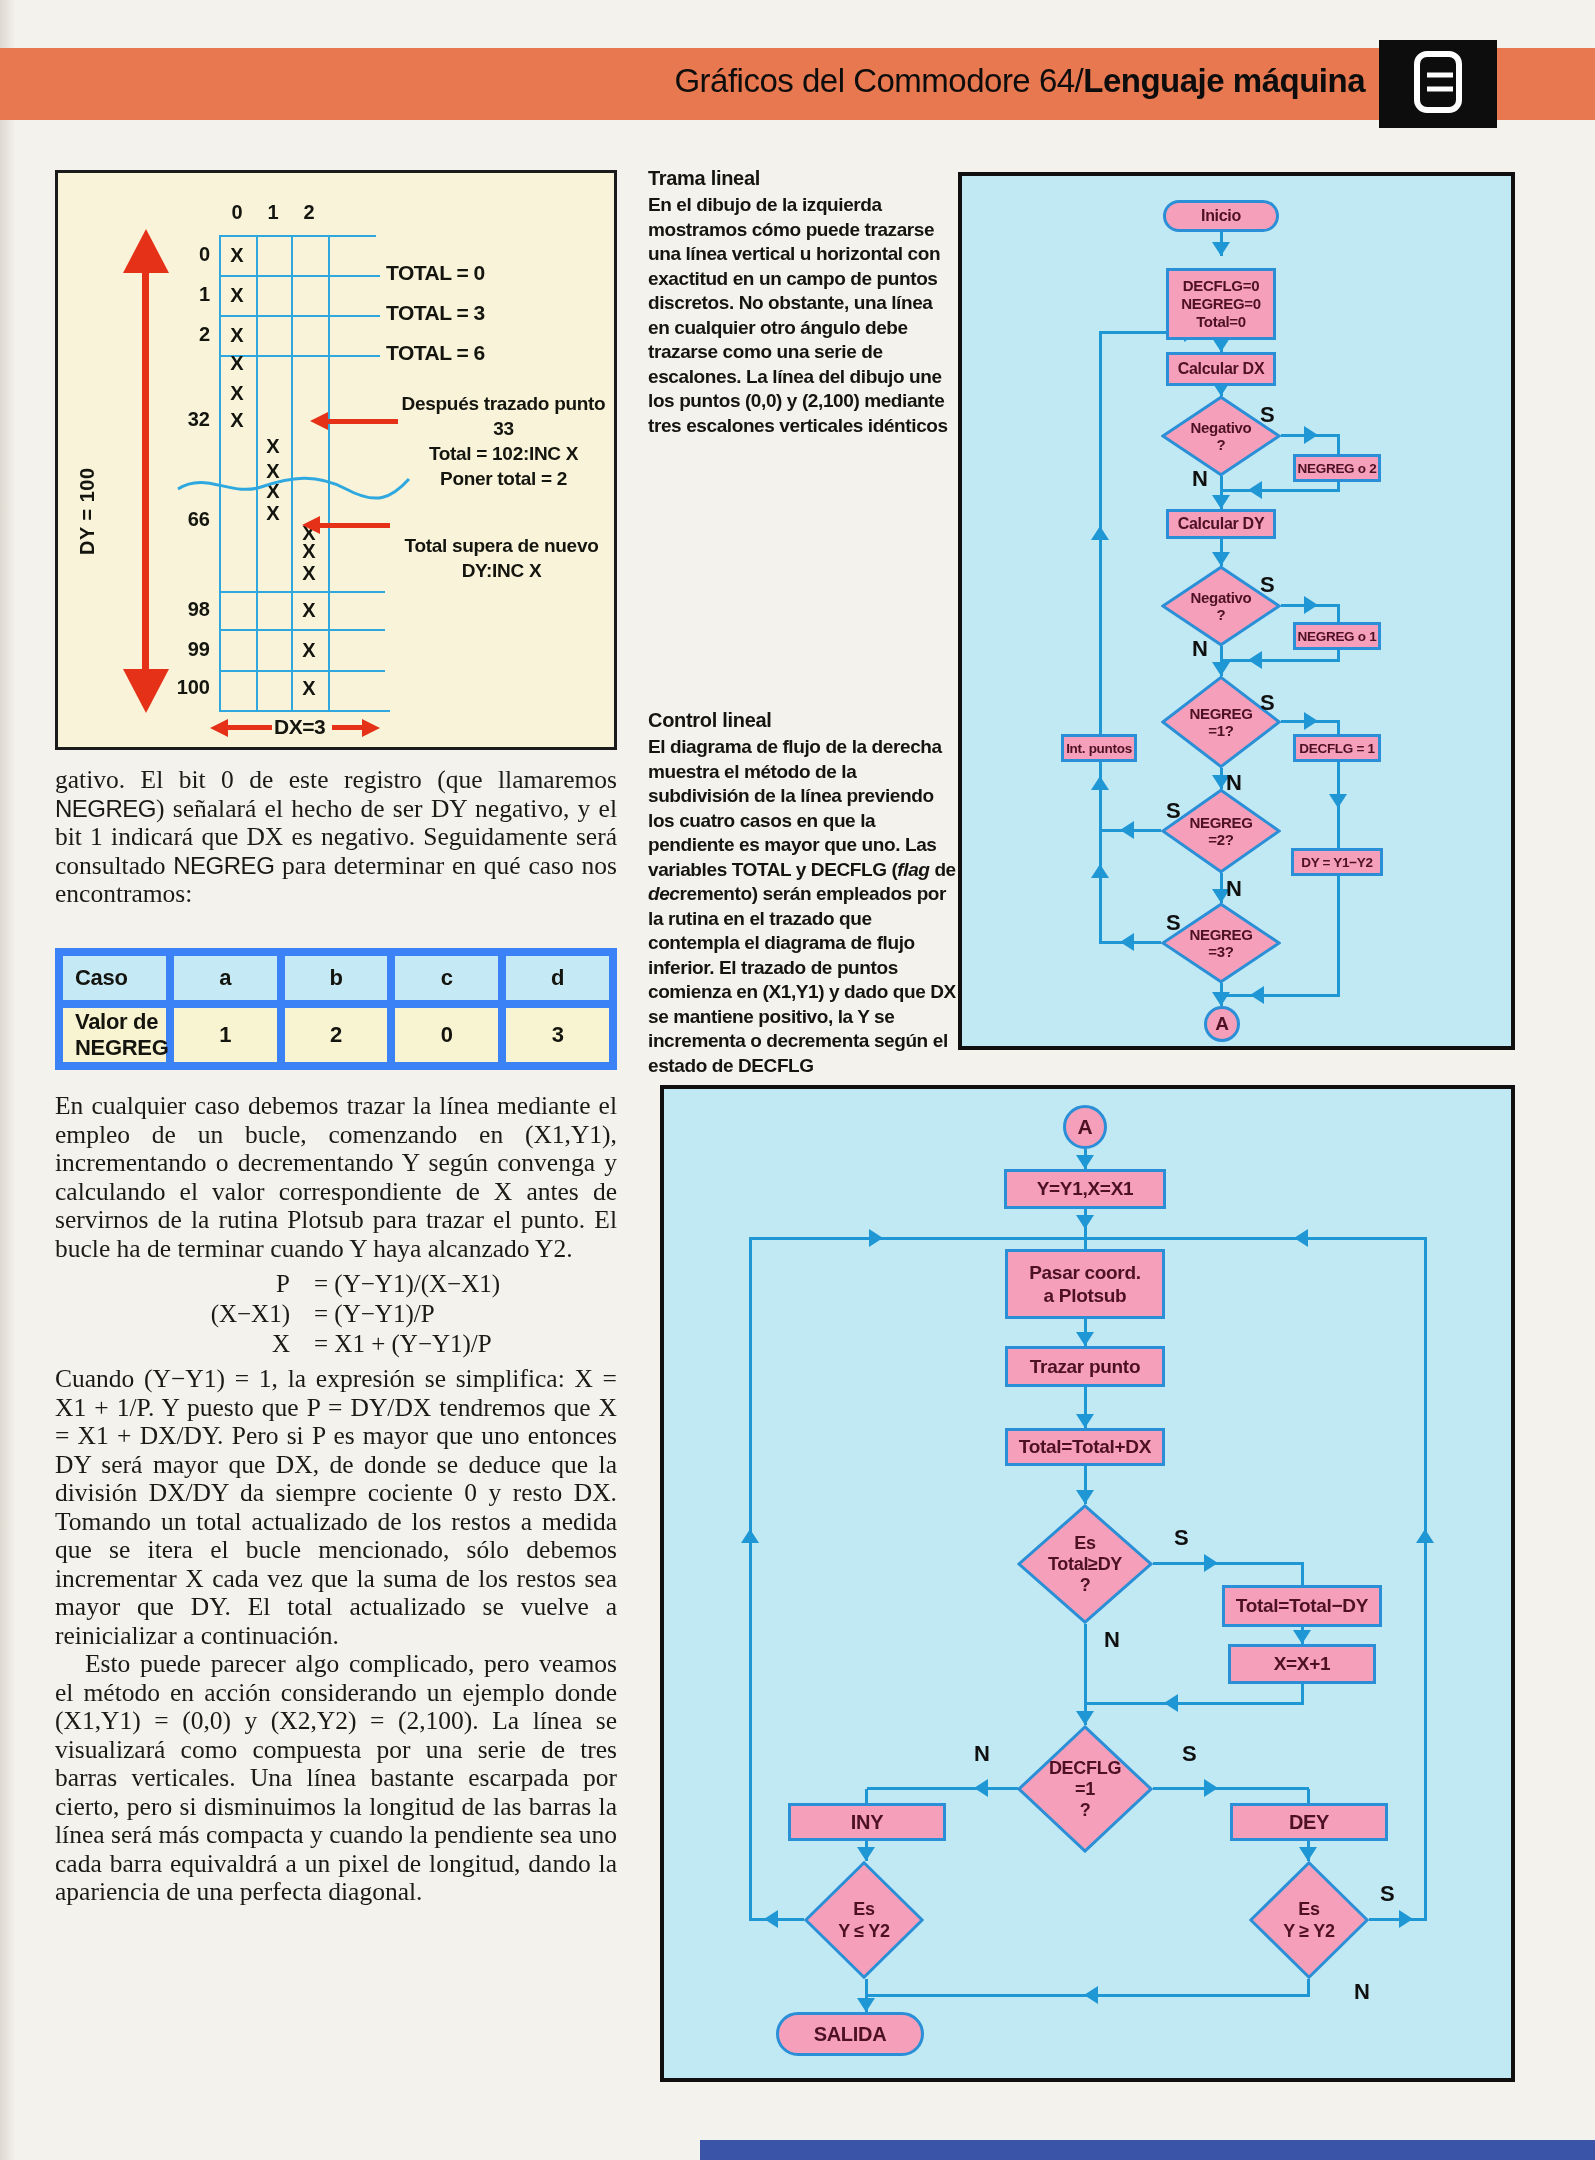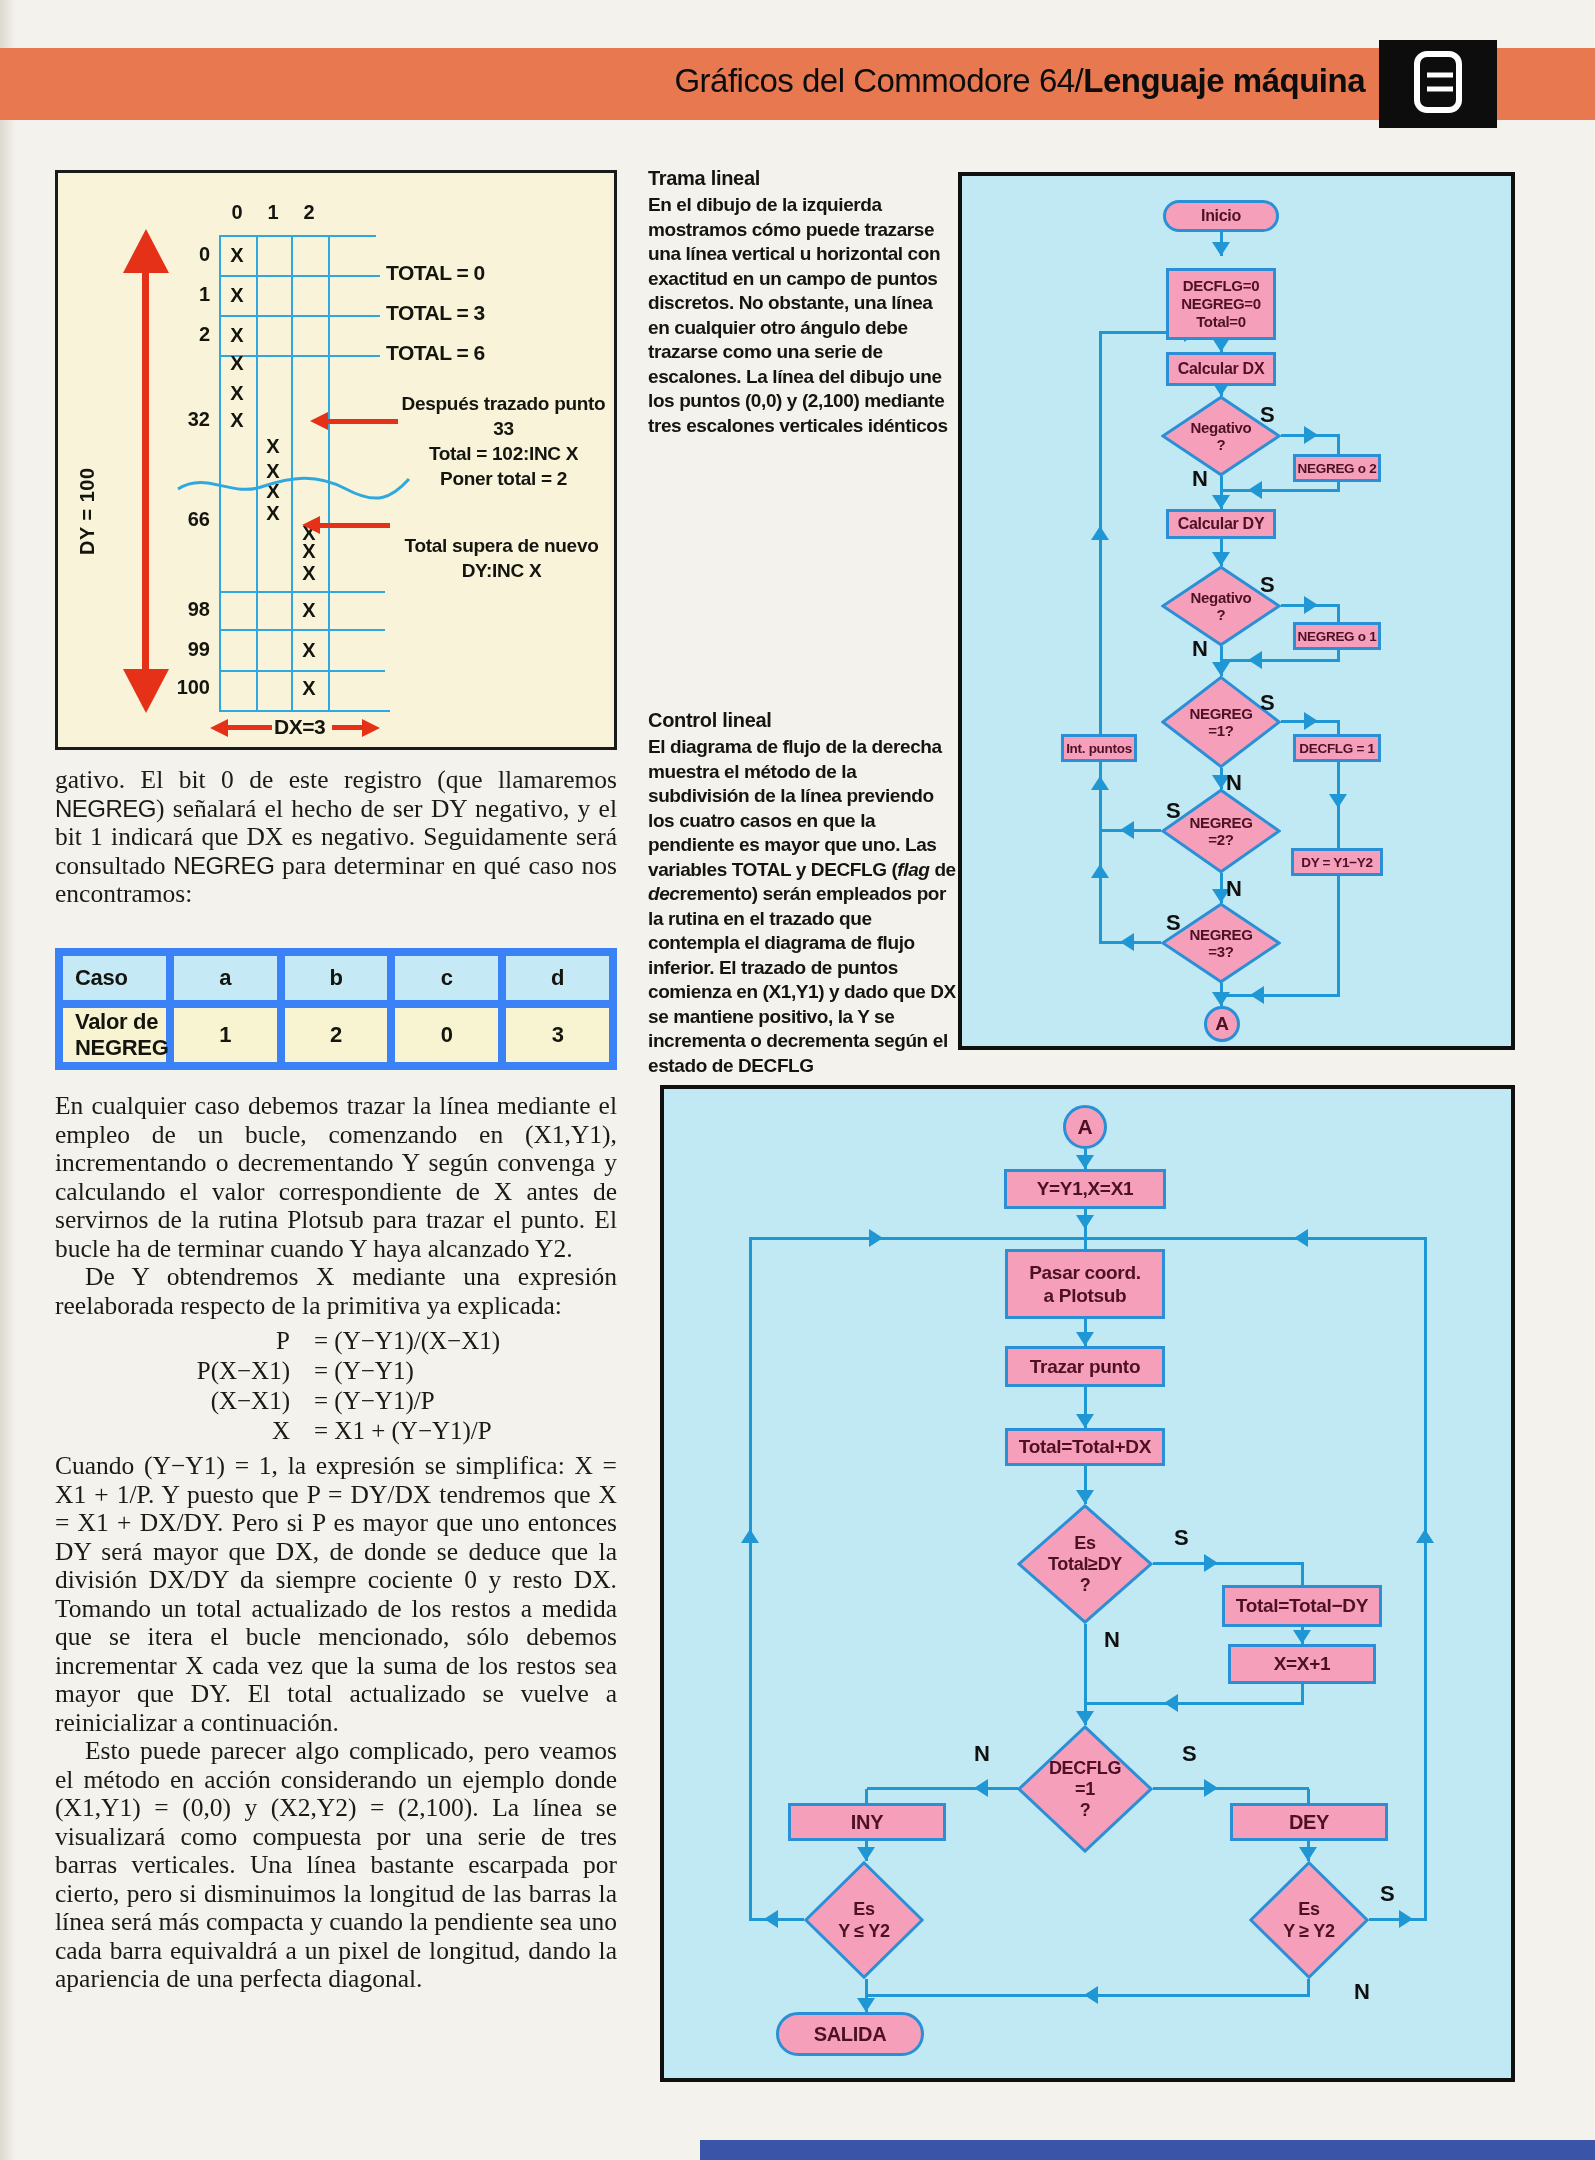--- a/index.html
+++ b/index.html
@@ -195,29 +195,24 @@
     <td>1</td>
     <td>2</td>
     <td>0</td>
     <td>3</td>
   </tr>
 </tbody>
   </table>
 
 <div id="art2" class="serif">
   <p>En cualquier caso debemos trazar la línea mediante el empleo de un bucle, comenzando en (X1,Y1), incrementando o decrementando Y según convenga y calculando el valor correspondiente de X antes de servirnos de la rutina Plotsub para trazar el punto. El bucle ha de terminar cuando Y haya alcanzado Y2.</p>
-  <p class="ind">De Y obtendremos X mediante una expresión reelaborada respecto de la primitiva ya explicada:</p>
   <div class="eq">
     <div class="eq-row">
         <span class="eq-l">P</span>
         <span class="eq-r">= (Y−Y1)/(X−X1)</span>
-      </div>
-    <div class="eq-row">
-        <span class="eq-l">P(X−X1)</span>
-        <span class="eq-r">= (Y−Y1)</span>
       </div>
     <div class="eq-row">
         <span class="eq-l">(X−X1)</span>
         <span class="eq-r">= (Y−Y1)/P</span>
       </div>
     <div class="eq-row">
         <span class="eq-l">X</span>
         <span class="eq-r">= X1 + (Y−Y1)/P</span>
       </div>
   </div>

